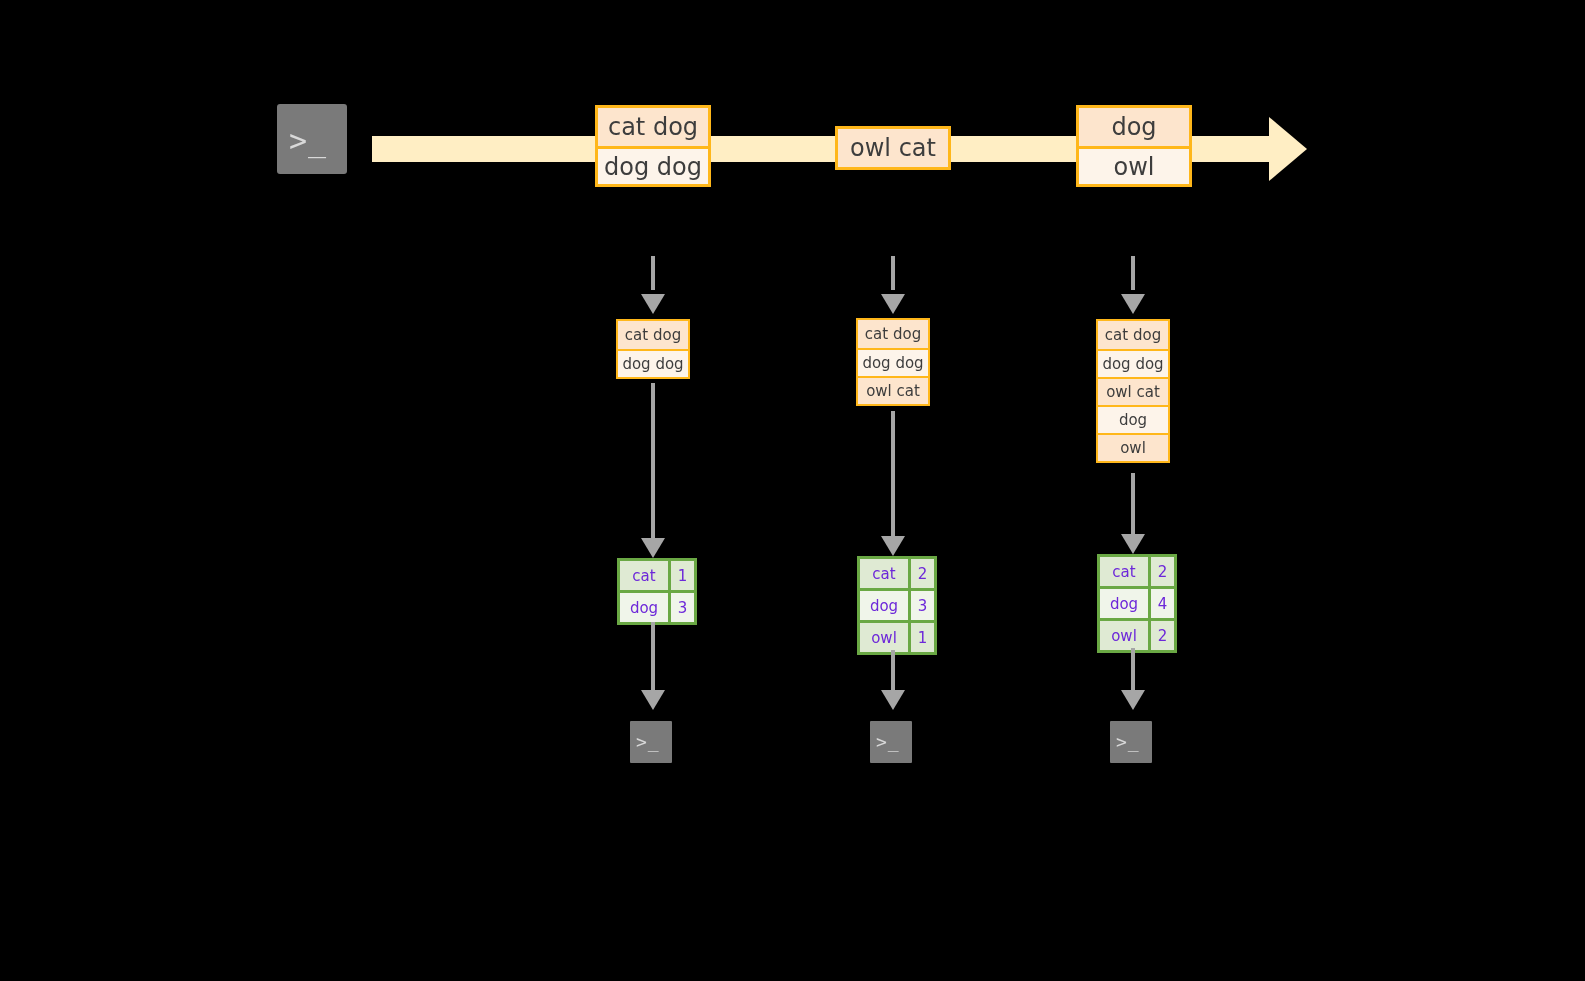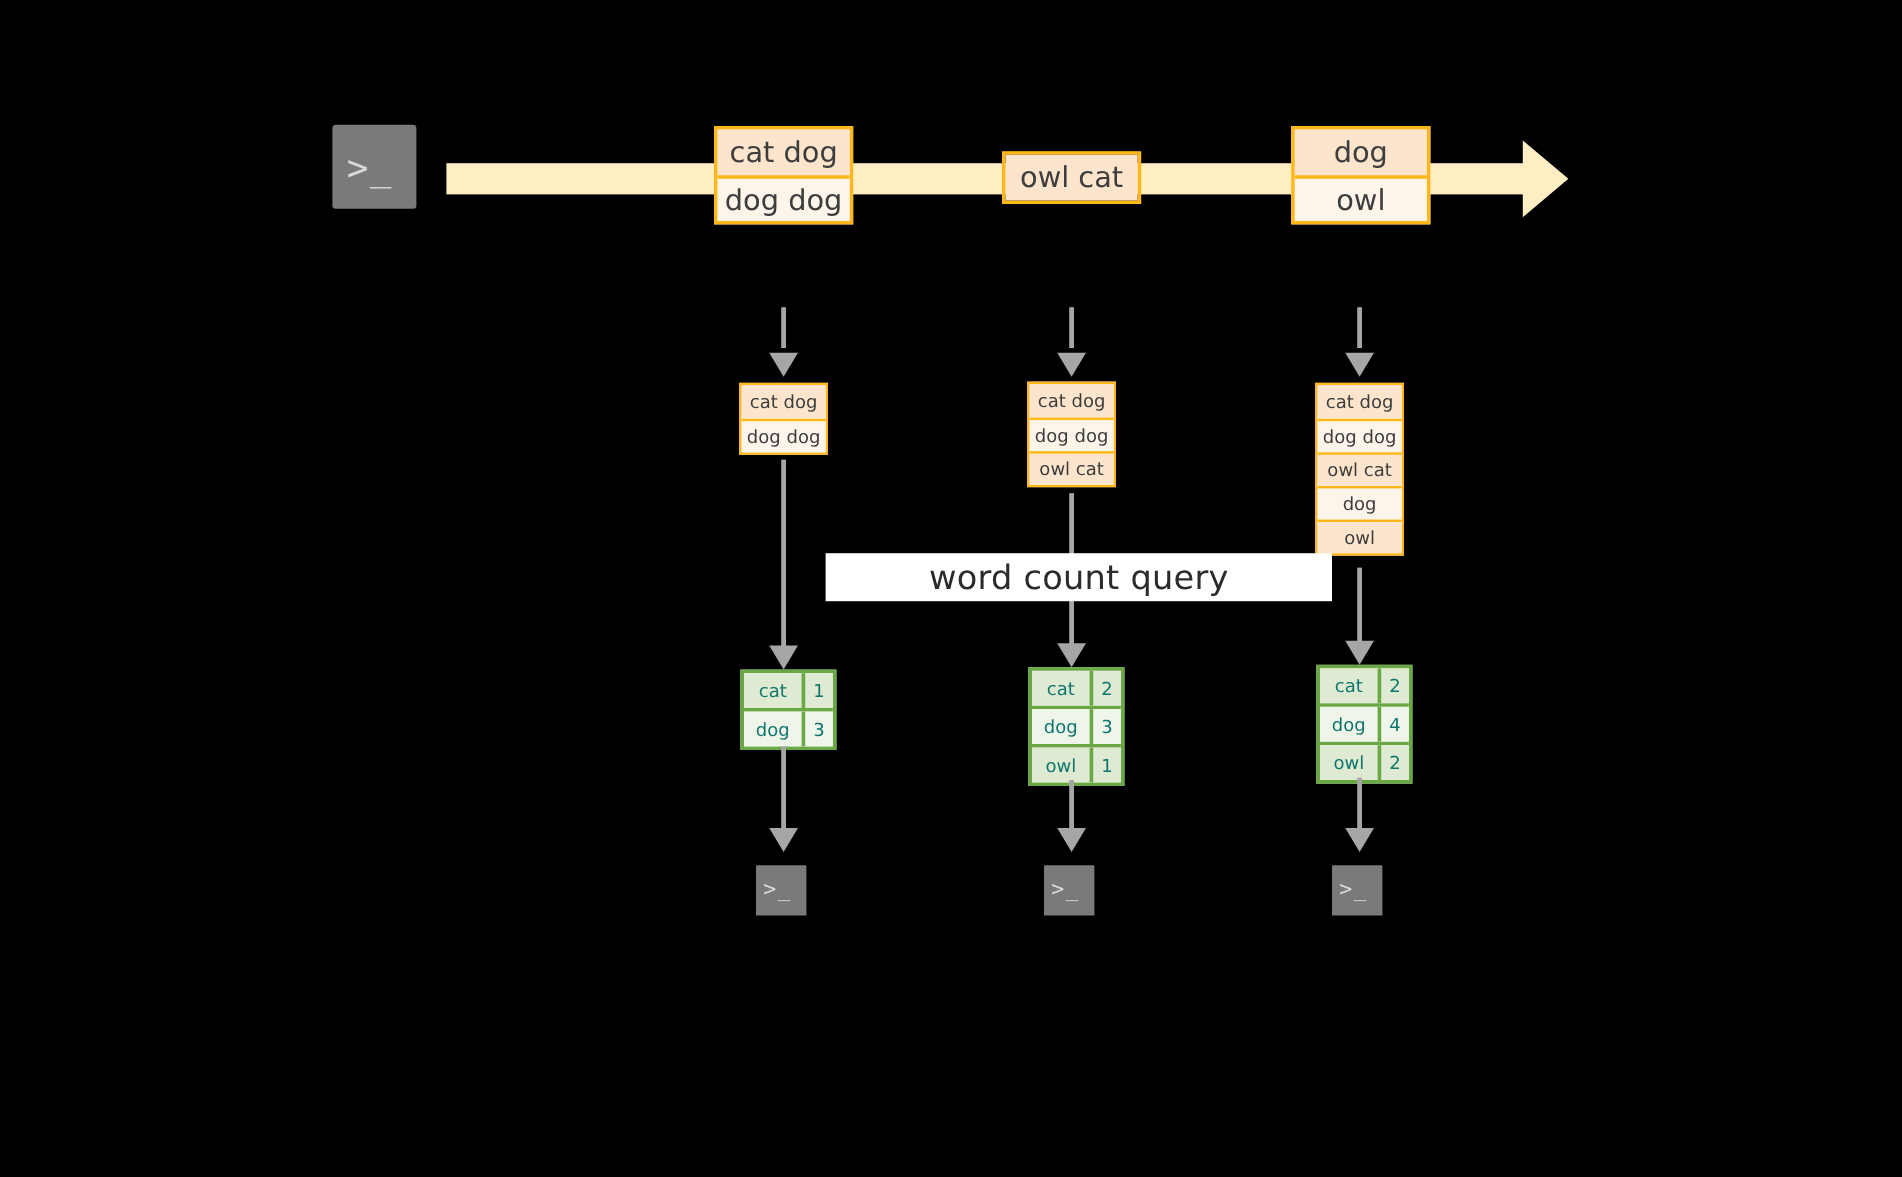--- a/index.html
+++ b/index.html
@@ -100,21 +100,21 @@
   .tbl-row { display: flex; height: 29px; }
   .tbl-row + .tbl-row { border-top: 3px solid #6aa844; }
   .tbl-row.tint .c { background: #dfead3; }
   .tbl-row.plain .c { background: #f0f5ea; }
   .c {
     box-sizing: border-box;
     display: flex;
     align-items: center;
     justify-content: center;
     font-size: 15px;
-    color: #0f766e;
+    color: #6d28d9;
   }
   .c.key { width: 48px; }
   .c.val { width: 26px; border-left: 3px solid #6aa844; }
 
   
   .conn {
     position: absolute;
     background: #a6a6a6;
     width: 4px;
   }
@@ -269,17 +269,14 @@
   </div>
 
   <div class="conn" style="left:1131px; top:648px; height:46px;"></div>
   <div class="arrowhead" style="left:1121px; top:690px;"></div>
 
   <div class="terminal small" style="left:1103px; top:714px;">
     <div class="hatch"></div>
     <div class="glyph">&gt;_</div>
   </div>
 
-  <div class="query-band" style="left:688px; top:461px; width:422px; height:40px;">
-    <span>word count query</span>
-  </div>
 
 </div>
 
 </body></html>

